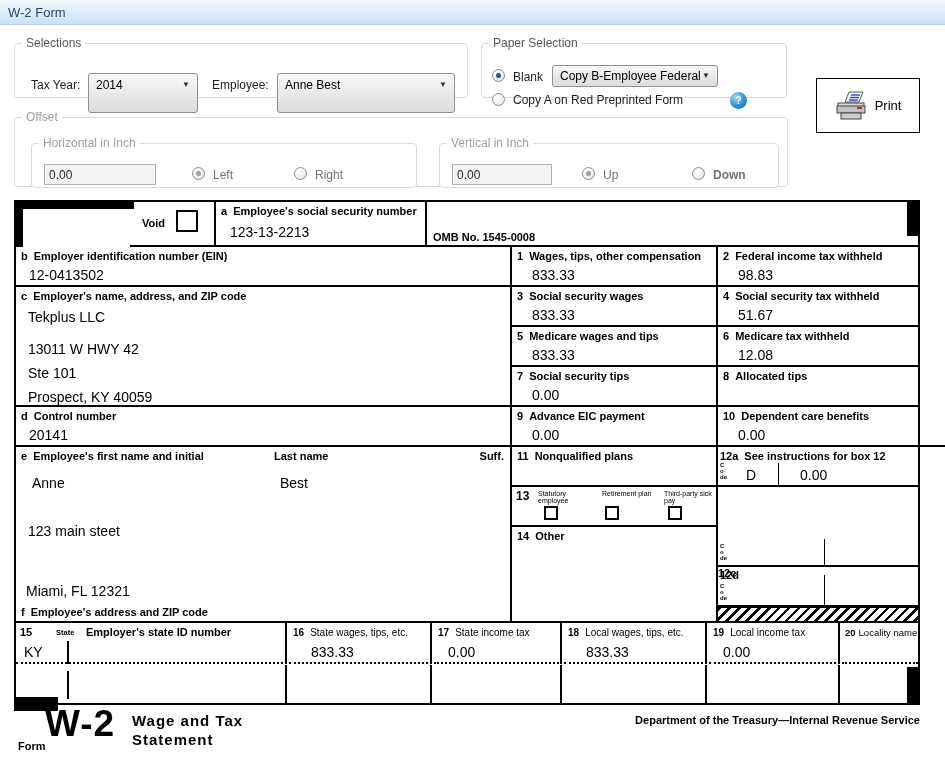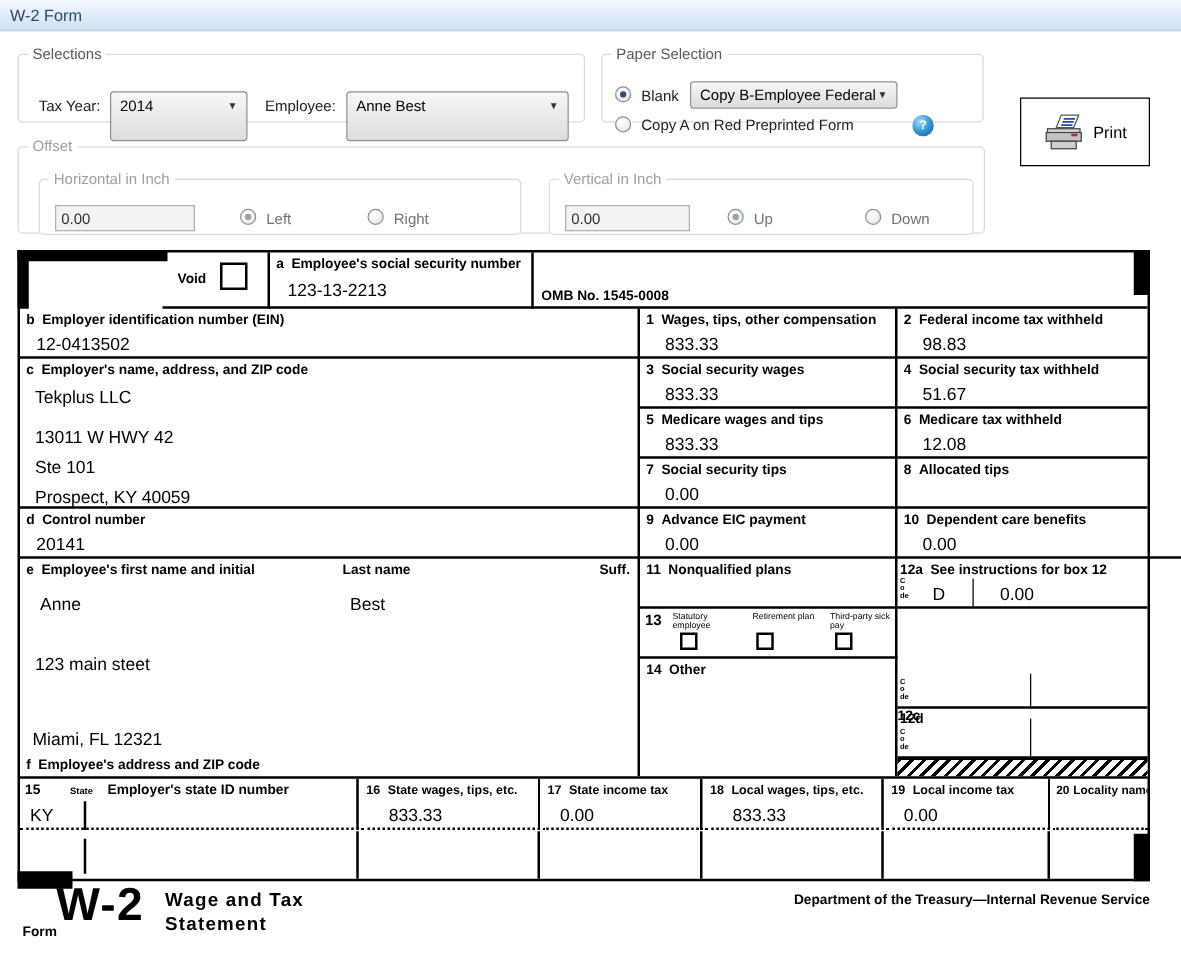--- a/index.html
+++ b/index.html
@@ -65,21 +65,21 @@
   
   .w2 {
     position:absolute; left:14px; top:200px; width:906px; height:505px;
     border:2px solid #000; background:#fff; font-size:11px; color:#000;
   }
   .cell { position:absolute; }
   .br { border-right:2px solid #000; }
   .bb { border-bottom:2px solid #000; }
   .num { font-weight:bold; font-size:11px; margin-right:6px; }
   .lbl { font-weight:bold; font-size:11px; white-space:nowrap; }
-  .lbl.plain { font-weight:bold; }
+  .lbl.plain { font-weight:normal; }
   .val { position:absolute; font-size:14px; white-space:nowrap; }
   .labrow { position:absolute; left:5px; top:3px; white-space:nowrap; }
 
   .chk { position:absolute; border:2px solid #000; background:#fff; }
 
   .codevert {
     position:absolute; width:7px; font-size:6px; line-height:6px;
     word-break:break-all; font-weight:bold; letter-spacing:0;
   }
   .vline { position:absolute; width:1px; background:#000; }
@@ -159,21 +159,21 @@
     <span class="radio dim" style="left:262px; top:17px;"></span>
     <span class="uilabel dim" style="left:283px; top:18px;">Right</span>
   </fieldset>
 
   <fieldset class="grp dim" style="left:424px; top:12px; width:340px; height:52px;">
     <legend>Vertical in Inch</legend>
     <input class="tbox" style="left: 12px; top: 14px; width: 100px;" readonly="" value="0.00">
     <span class="radio dim sel" style="left:142px; top:17px;"></span>
     <span class="uilabel dim" style="left:163px; top:18px;">Up</span>
     <span class="radio dim" style="left:252px; top:17px;"></span>
-    <span class="uilabel dim" style="left:273px; top:18px;">Down</span>
+    <span class="uilabel dim" style="left:273px; top:18px;font-weight:bold;">Down</span>
   </fieldset>
 </fieldset>
 
 <div class="w2">
 
   <div class="mark" style="left:-2px; top:-2px; width:120px; height:9px;"></div>
   <div class="mark" style="left:-2px; top:-2px; width:9px; height:47px;"></div>
   <div class="mark" style="right:-2px; top:-2px; width:13px; height:36px;"></div>
   <div class="mark" style="left:-2px; bottom:-8px; width:44px; height:14px;"></div>
   <div class="mark" style="right:-2px; bottom:-2px; width:13px; height:38px;"></div>

